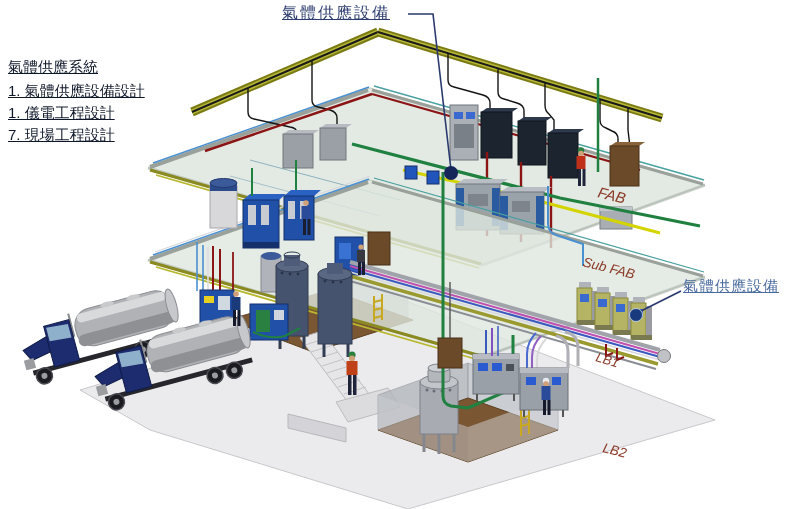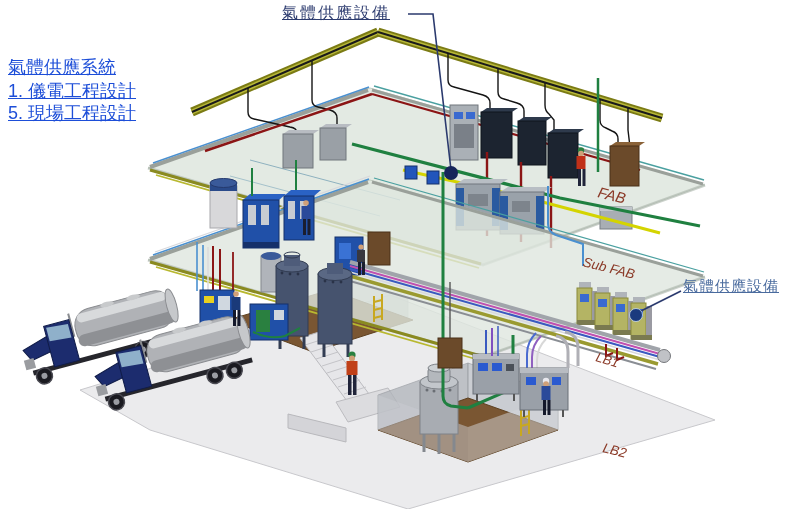--- a/index.html
+++ b/index.html
@@ -1,20 +1,20 @@
 <!DOCTYPE html>
 <html><head>
 <meta charset="utf-8">
 <style>
   html,body{margin:0;padding:0;background:#fff;}
   #stage{position:relative;width:800px;height:509px;background:#fff;overflow:hidden;
          font-family:"Liberation Sans",sans-serif;}
   #scene{position:absolute;left:0;top:0;}
   .overlay{position:absolute;white-space:nowrap;text-decoration:underline;}
-  #left-panel{left:8px;top:56px;font-size:18px;color:#1d4ed8;line-height:22px;}
+  #left-panel{left:8px;top:56px;font-size:15px;color:#0f172a;line-height:22px;}
   #left-panel .title{text-decoration:underline;display:inline-block;margin-bottom:2px;}
   #top-callout{left:282px;top:3px;font-size:16px;color:#2b3a6e;letter-spacing:2px;}
   #right-callout{left:683px;top:277px;font-size:15px;color:#4a6b9e;letter-spacing:1px;}
   svg text.floor{font-family:"Liberation Sans",sans-serif;font-style:italic;fill:#8b3a28;}
 </style>
 </head>
 <body>
 
 <div id="stage">
 <svg id="scene" width="800" height="509" viewBox="0 0 800 509">
@@ -462,18 +462,19 @@
     <circle cx="451" cy="173" r="7" fill="#16255a"></circle>
   </g>
   <g>
     <polyline points="681,291 637,313" fill="none" stroke="#2b3a6e" stroke-width="1.6"></polyline>
     <circle cx="636" cy="315" r="6.5" fill="#1a3a7e" stroke="#cfe0ef" stroke-width="0.8"></circle>
   </g>
 </svg>
 
 <div class="overlay" id="left-panel">
   <span class="title">氣體供應系統</span>
+  <div>1. 氣體供應設備設計</div>
   <div>1. 儀電工程設計</div>
-  <div>5. 現場工程設計</div>
+  <div>7. 現場工程設計</div>
 </div>
 <div class="overlay" id="top-callout">氣體供應設備</div>
 <div class="overlay" id="right-callout">氣體供應設備</div>
 </div>
 
 </body></html>

